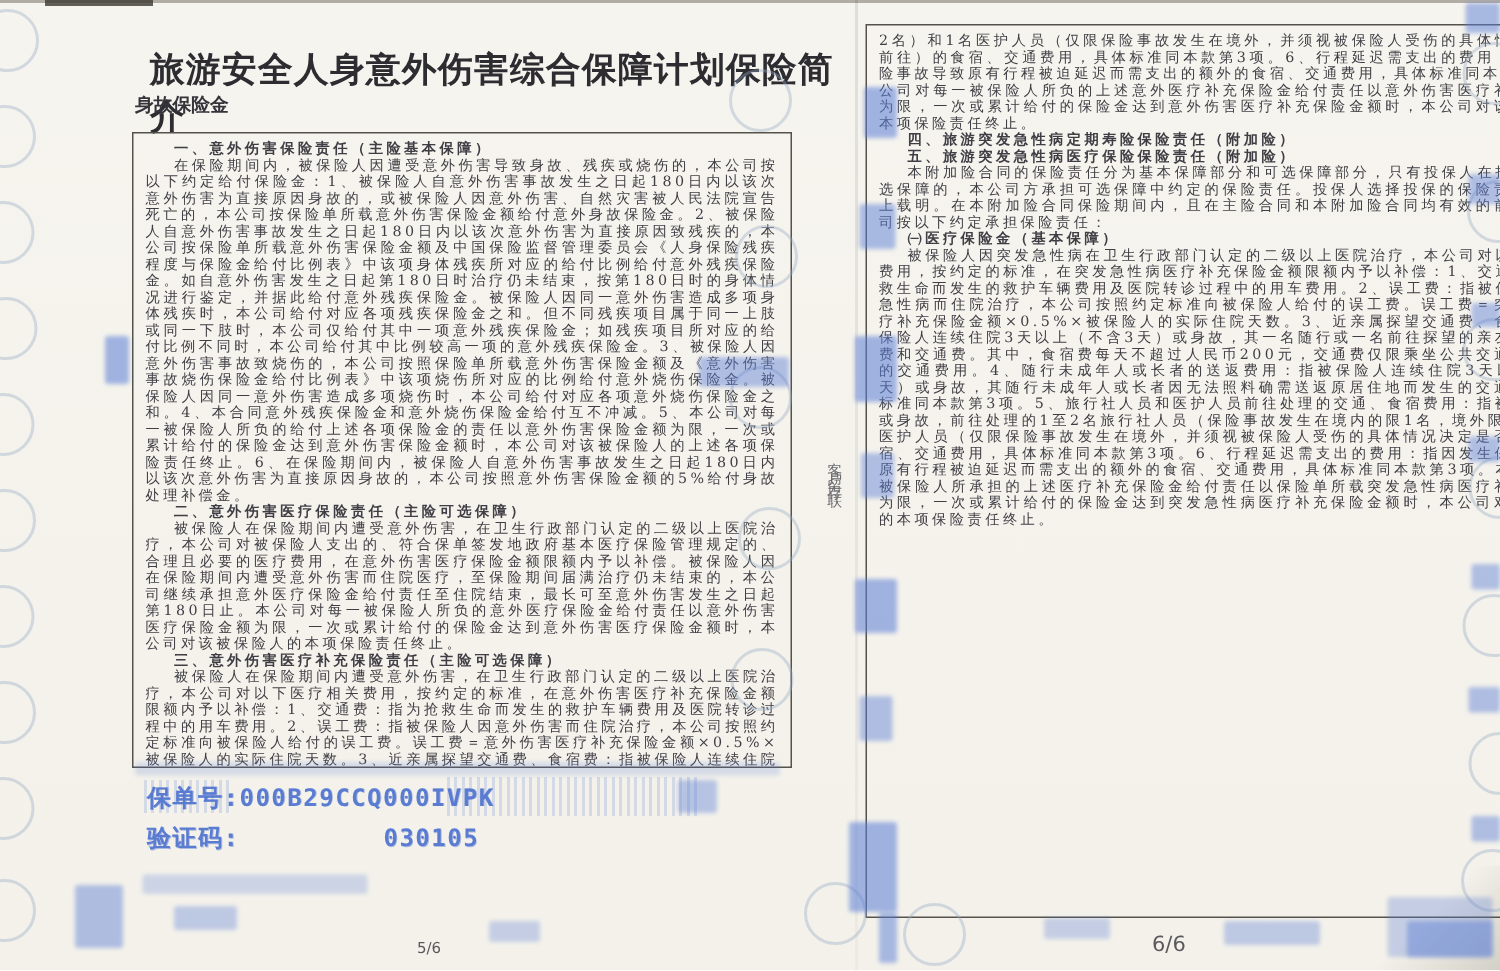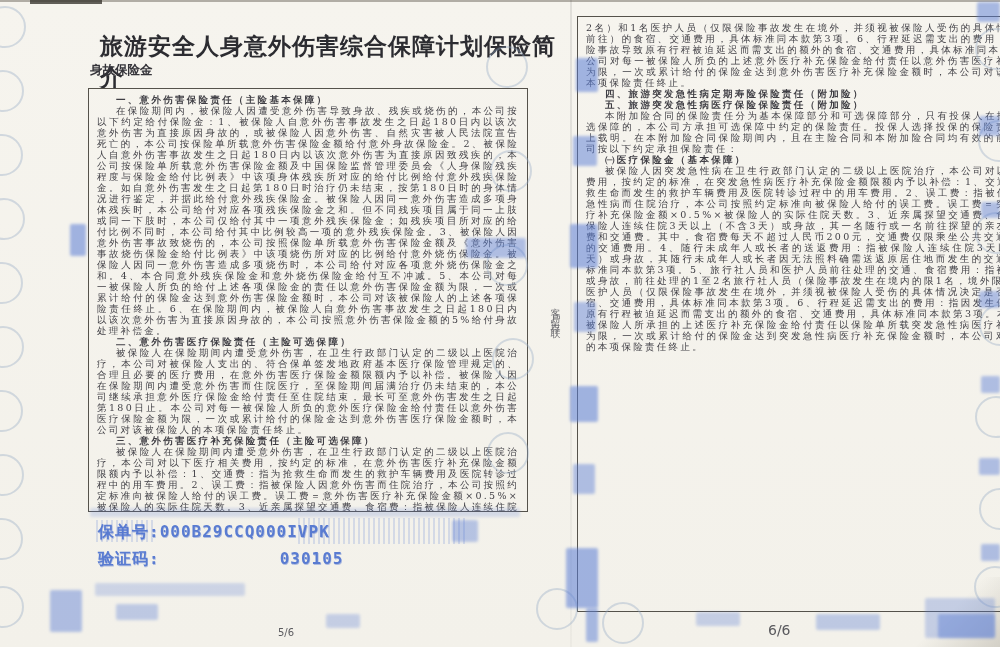--- a/index.html
+++ b/index.html
@@ -25,21 +25,21 @@
   .box p,.box2 p{margin:0;font-size:9.5px;line-height:11px;letter-spacing:2.3px;
         color:var(--text_ink,#3f3e44);text-align:justify;font-family:"DejaVu Serif","Liberation Serif",serif;}
   p.h{text-indent:2em;font-weight:700;}
   p.b{text-indent:2em;}
   p.cont{text-indent:0;}
   
   .stamp{position:absolute;left:98px;top:522px;color:var(--stamp_blue,#4d72cf);
          font-family:"DejaVu Sans Mono","Liberation Mono",monospace;font-weight:bold;opacity:.92;}
   .stamp .s1{font-size:16px;letter-spacing:1px;text-shadow:.6px .6px 0 rgba(77,114,207,.45);}
   .stamp .s2{font-size:16px;margin-top:6px;letter-spacing:1px;text-shadow:.6px .6px 0 rgba(77,114,207,.45);}
-  .stamp .code{margin-left:120px;}
+  .stamp .code{margin-left:96px;}
   
   .pgnum{position:absolute;left:278px;top:627px;font-size:10px;color:#5a5a5e;}
   .pgnum2{position:absolute;left:768px;top:622px;font-size:14px;color:#5a5a5e;}
   
   .side-label{position:absolute;left:548px;top:300px;writing-mode:vertical-rl;font-size:10px;
               color:#6b6b70;letter-spacing:5px;}
   
   .ring{position:absolute;width:38px;height:38px;border:2px solid rgba(150,172,198,.38);
         border-radius:50%;}
   .ink{position:absolute;background:var(--smudge_blue,#5b7ed6);filter:blur(1.5px);border-radius:2px;}

